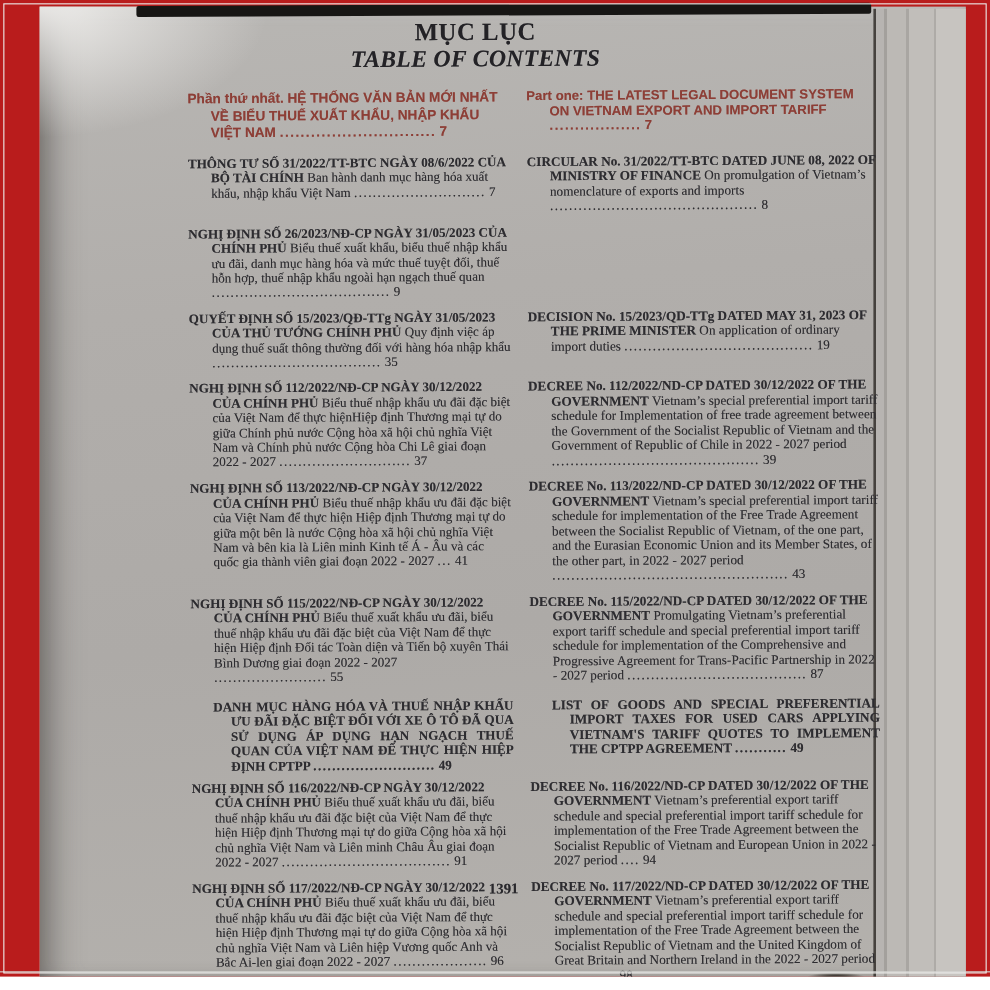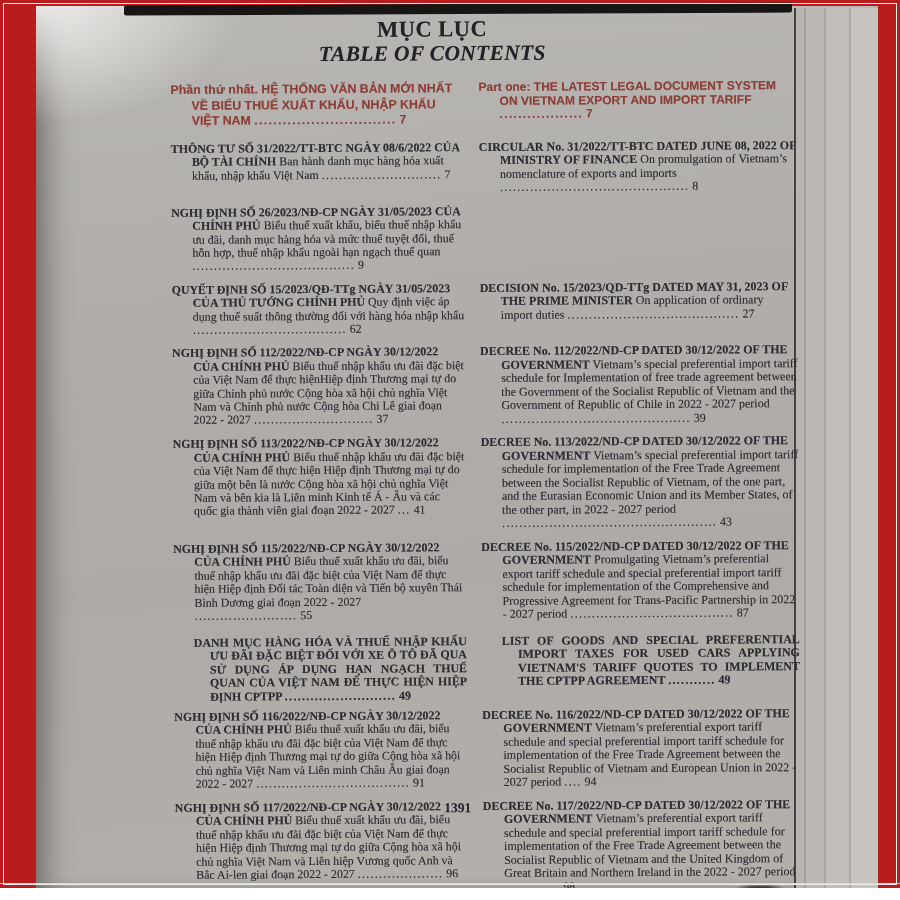--- a/index.html
+++ b/index.html
@@ -83,24 +83,24 @@
             </div>
           </div>
           <div class="row">
             <div class="cell vi">
               <p class="entry"><span class="head">NGHỊ ĐỊNH SỐ 26/2023/NĐ-CP NGÀY 31/05/2023 CỦA CHÍNH PHỦ</span> <span class="body">Biểu thuế xuất khẩu, biểu thuế nhập khẩu ưu đãi, danh mục hàng hóa và mức thuế tuyệt đối, thuế hỗn hợp, thuế nhập khẩu ngoài hạn ngạch thuế quan</span> <span class="dots">......................................</span><span class="pg">9</span></p>
             </div>
             <div class="cell en"></div>
           </div>
           <div class="row">
             <div class="cell vi">
-              <p class="entry"><span class="head">QUYẾT ĐỊNH SỐ 15/2023/QĐ-TTg NGÀY 31/05/2023 CỦA THỦ TƯỚNG CHÍNH PHỦ</span> <span class="body">Quy định việc áp dụng thuế suất thông thường đối với hàng hóa nhập khẩu</span> <span class="dots">....................................</span><span class="pg">62</span></p>
+              <p class="entry"><span class="head">QUYẾT ĐỊNH SỐ 15/2023/QĐ-TTg NGÀY 31/05/2023 CỦA THỦ TƯỚNG CHÍNH PHỦ</span> <span class="body">Quy định việc áp dụng thuế suất thông thường đối với hàng hóa nhập khẩu</span> <span class="dots">....................................</span><span class="pg">35</span></p>
             </div>
             <div class="cell en">
-              <p class="entry"><span class="head">DECISION No. 15/2023/QD-TTg DATED MAY 31, 2023 OF THE PRIME MINISTER</span> <span class="body">On application of ordinary import duties</span> <span class="dots">........................................</span><span class="pg">27</span></p>
+              <p class="entry"><span class="head">DECISION No. 15/2023/QD-TTg DATED MAY 31, 2023 OF THE PRIME MINISTER</span> <span class="body">On application of ordinary import duties</span> <span class="dots">........................................</span><span class="pg">19</span></p>
             </div>
           </div>
           <div class="row">
             <div class="cell vi">
               <p class="entry"><span class="head">NGHỊ ĐỊNH SỐ 112/2022/NĐ-CP NGÀY 30/12/2022 CỦA CHÍNH PHỦ</span> <span class="body">Biểu thuế nhập khẩu ưu đãi đặc biệt của Việt Nam để thực hiệnHiệp định Thương mại tự do giữa Chính phủ nước Cộng hòa xã hội chủ nghĩa Việt Nam và Chính phủ nước Cộng hòa Chi Lê giai đoạn 2022 - 2027</span> <span class="dots">............................</span><span class="pg">37</span></p>
             </div>
             <div class="cell en">
               <p class="entry"><span class="head">DECREE No. 112/2022/ND-CP DATED 30/12/2022 OF THE GOVERNMENT</span> <span class="body">Vietnam’s special preferential import tariff schedule for Implementation of free trade agreement between the Government of the Socialist Republic of Vietnam and the Government of Republic of Chile in 2022 - 2027 period</span> <span class="dots">............................................</span><span class="pg">39</span></p>
             </div>
           </div>

